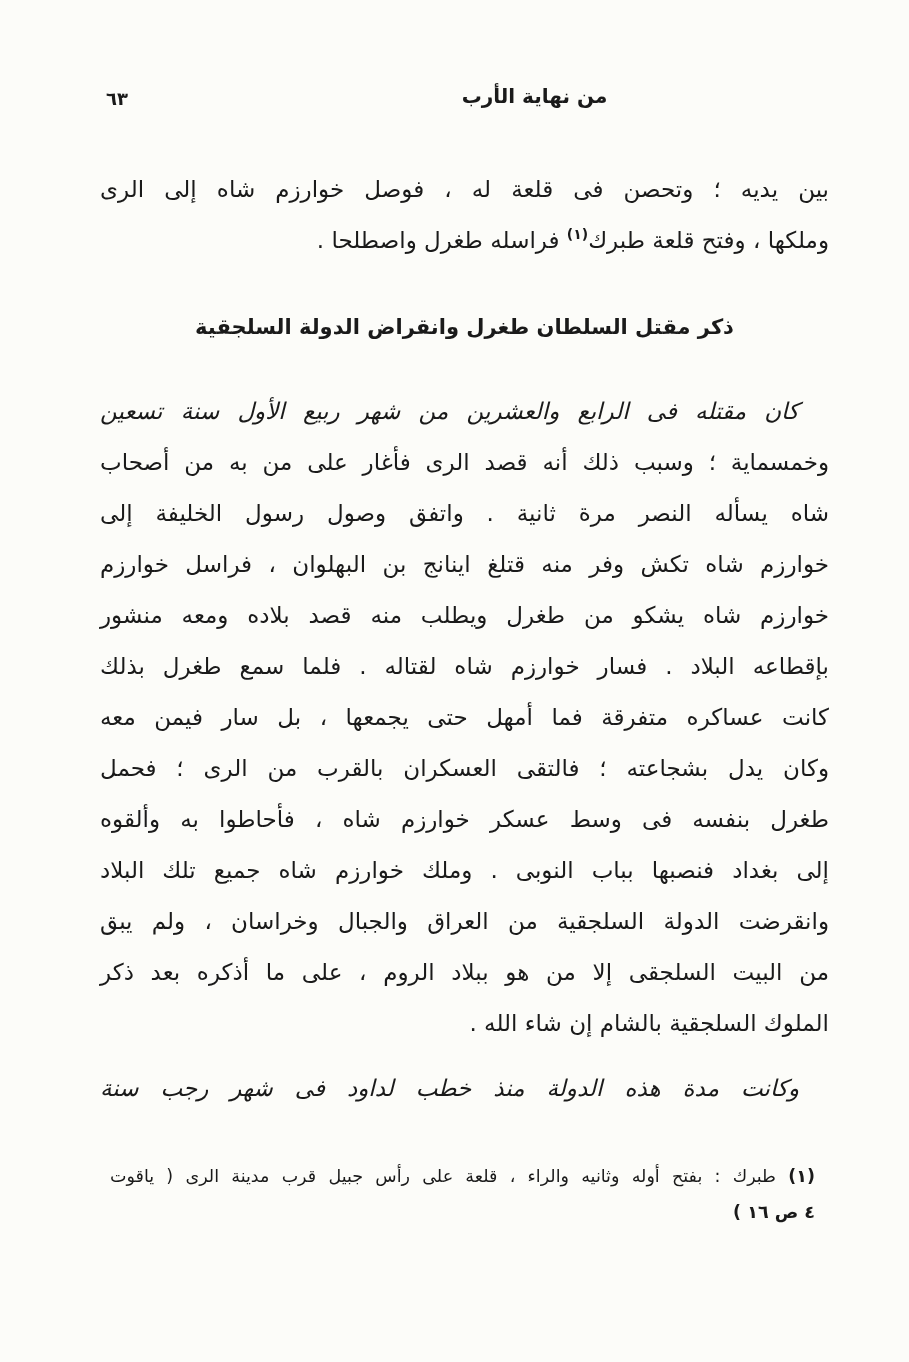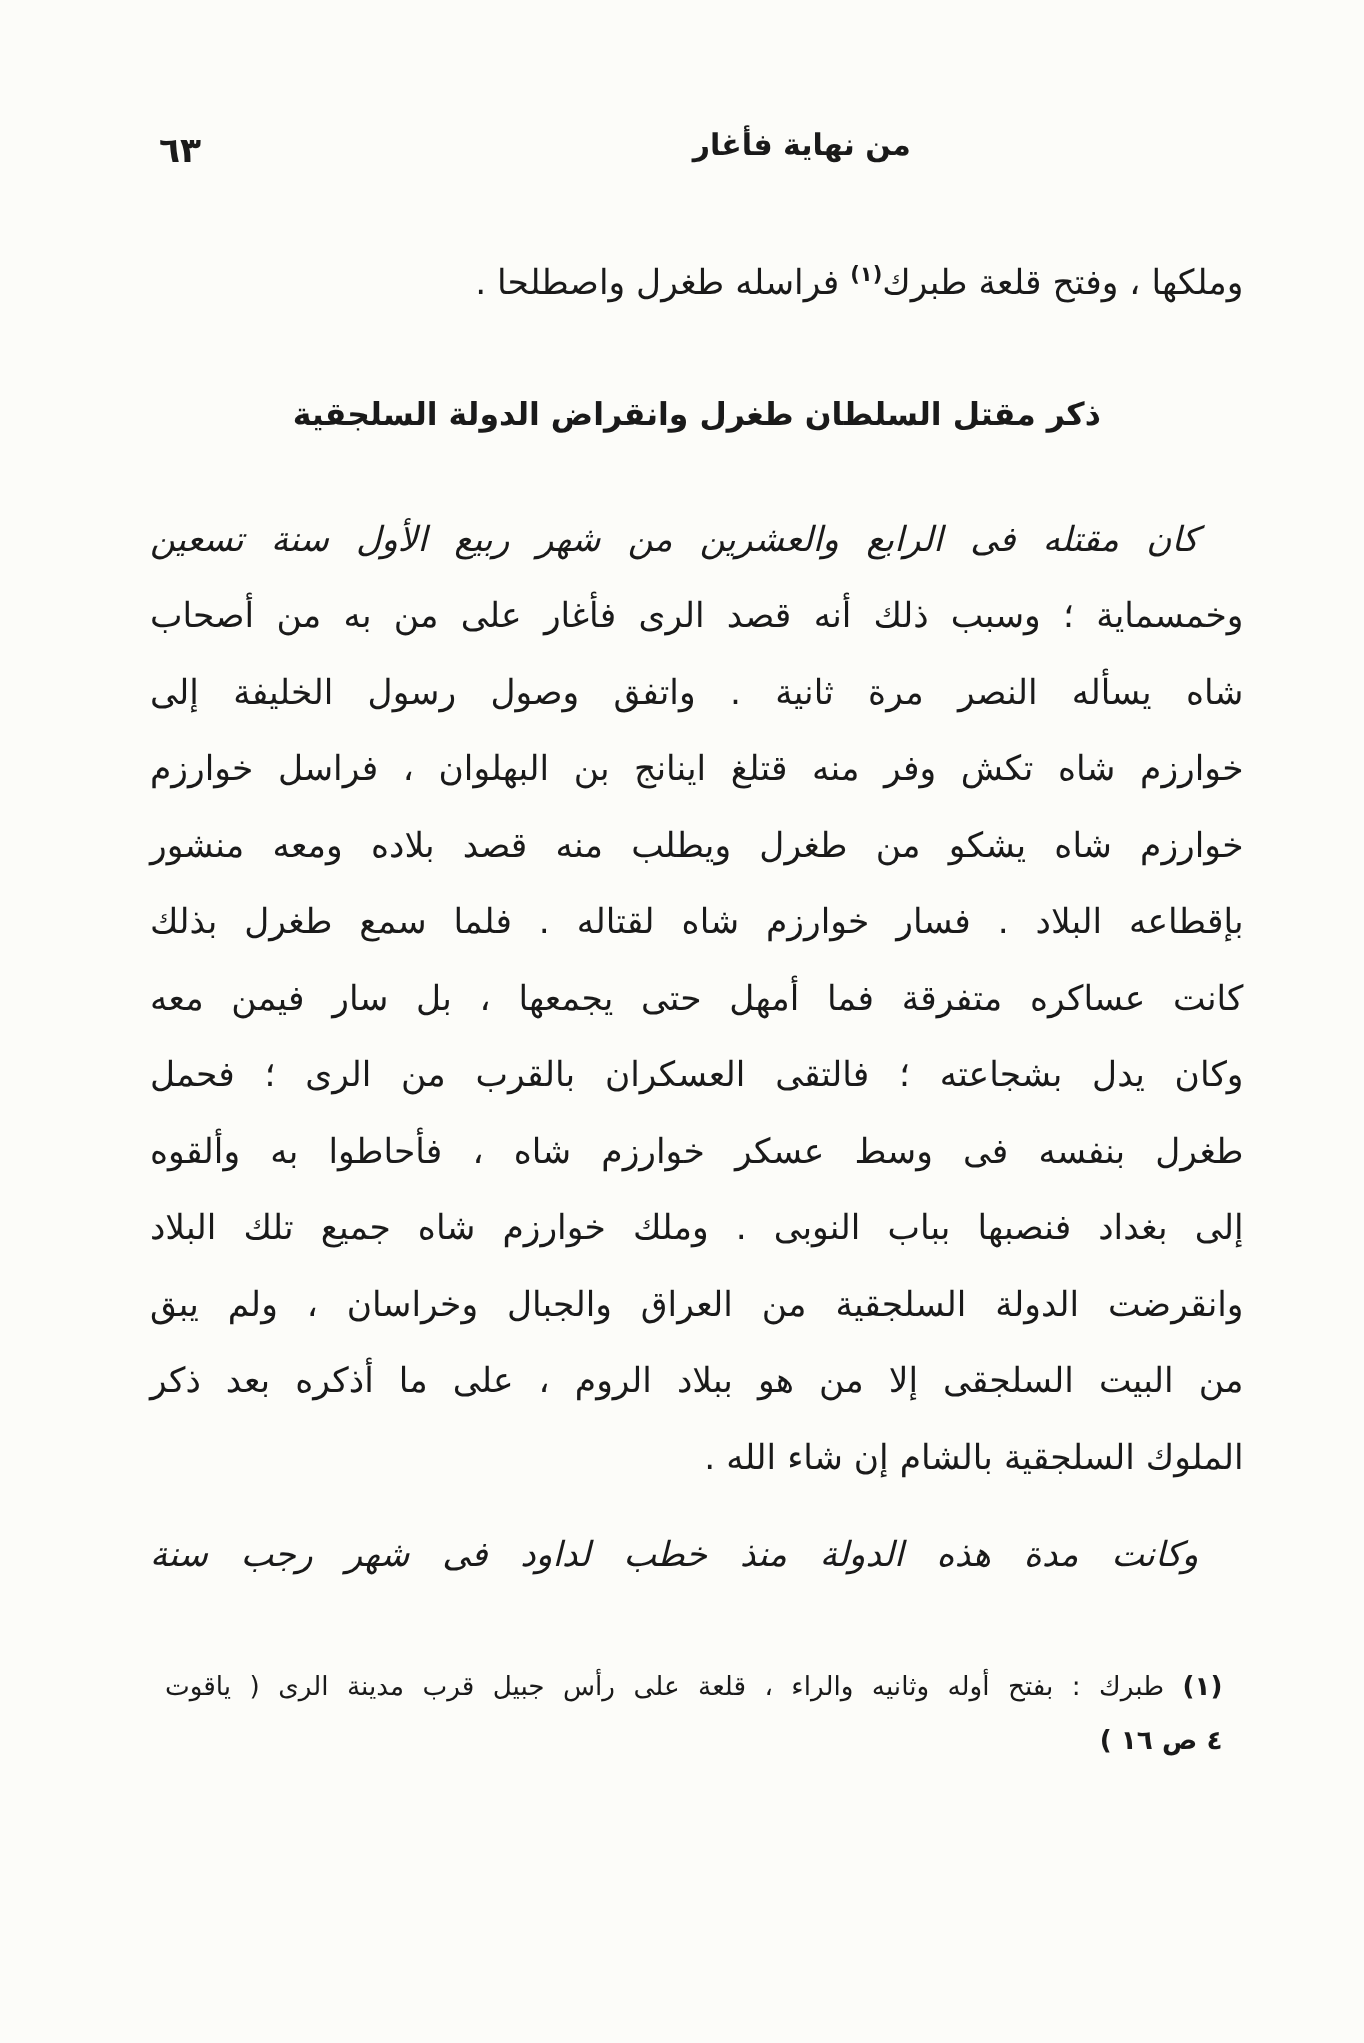--- a/index.html
+++ b/index.html
@@ -31,21 +31,21 @@
   
   .page-header {
     position: relative;
     margin-top: 84px;
     height: 38px;
   }
   .page-number {
     position: absolute;
     left: 6px;
     top: 4px;
-    font-size: 23px;
+    font-size: 18px;
     font-weight: bold;
   }
   .running-title-wrap {
     text-align: center;
     font-size: 20px;
     font-weight: bold;
     letter-spacing: 0.5px;
   }
   .running-title {
     position: relative;
@@ -113,25 +113,26 @@
 </style>
 </head>
 <body>
 
 <div class="page">
   <div class="text-column">
 
     <header class="page-header">
       <span class="page-number">٦٣</span>
       <div class="running-title-wrap">
-        <span class="running-title">من نهاية فأغار</span>
+        <span class="running-title">من نهاية الأرب</span>
       </div>
     </header>
 
     <section class="intro">
+      <div class="line j">بين يديه ؛ وتحصن فى قلعة له ، فوصل خوارزم شاه إلى الرى</div>
       <div class="line"><span>وملكها ، وفتح قلعة طبرك</span><sup class="fnref">(١)</sup>
         <span>فراسله طغرل واصطلحا .</span></div>
     </section>
 
     <h2 class="section-heading">ذكر مقتل السلطان طغرل وانقراض الدولة السلجقية</h2>
 
     <section class="body-text">
       <div class="line j indent">كان مقتله فى الرابع والعشرين من شهر ربيع الأول سنة تسعين</div>
       <div class="line j">وخمسماية ؛ وسبب ذلك أنه قصد الرى فأغار على من به من أصحاب</div>
       <div class="line j">شاه يسأله النصر مرة ثانية . واتفق وصول رسول الخليفة إلى</div>

